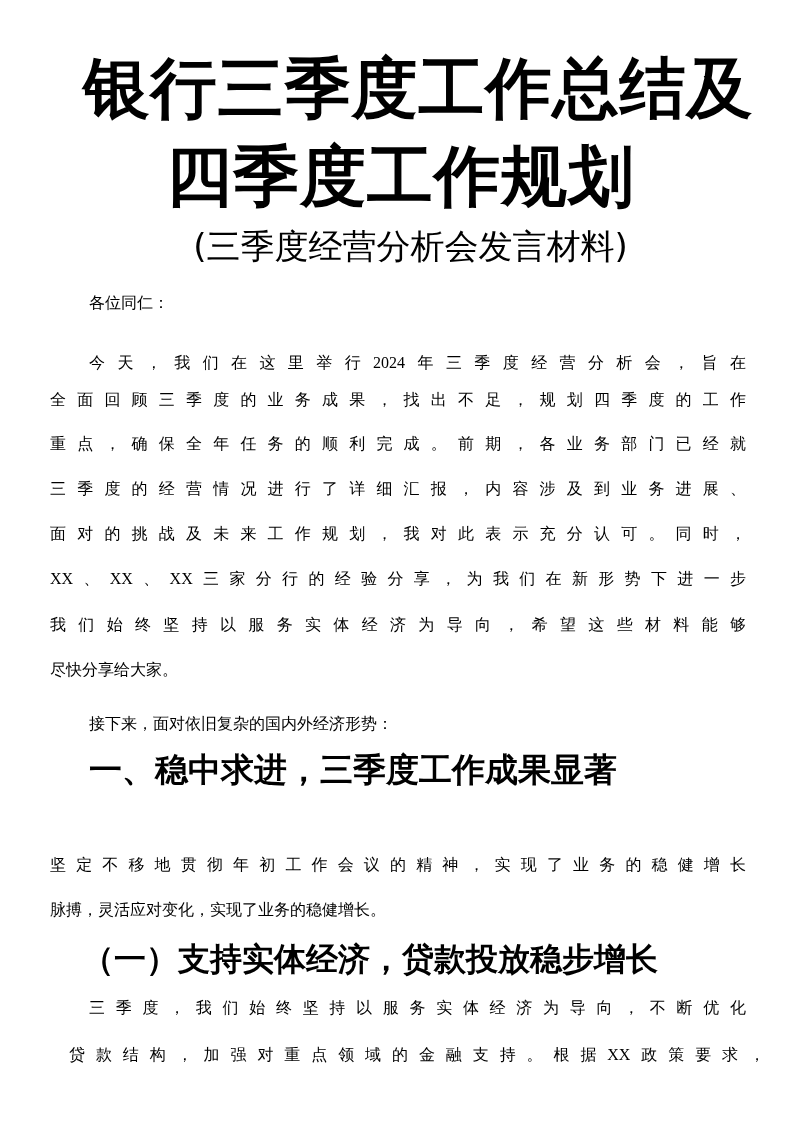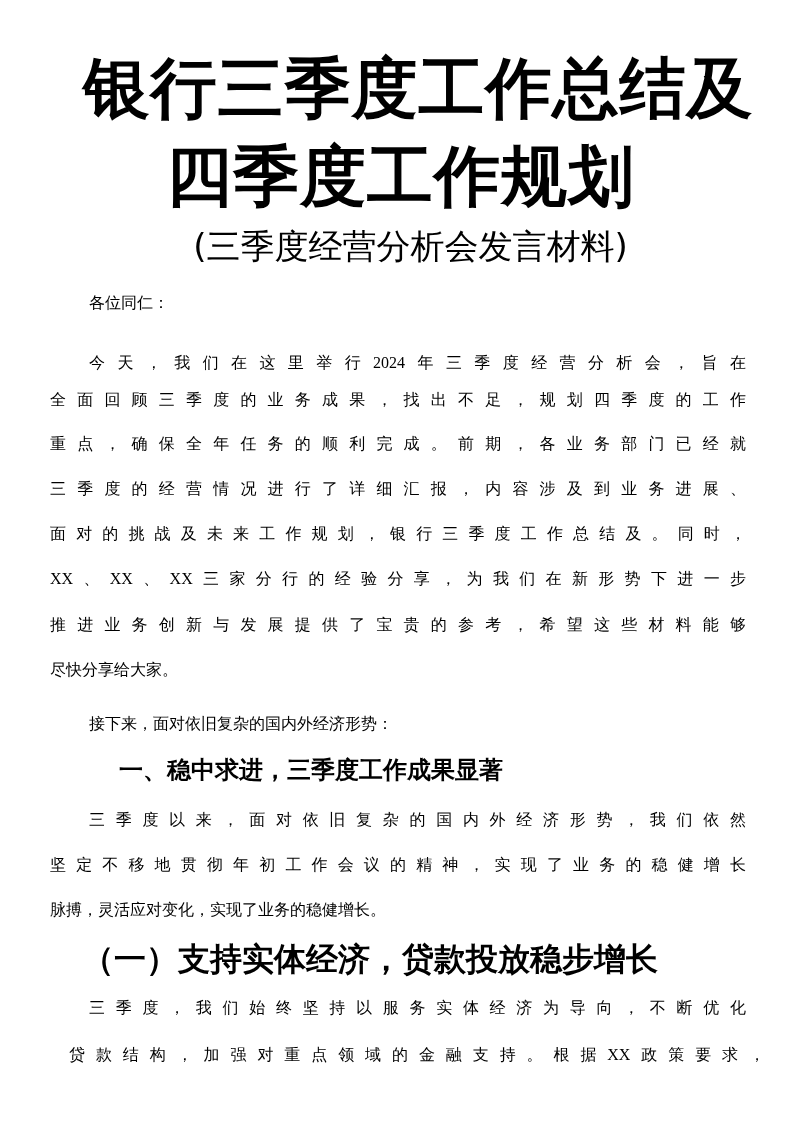--- a/index.html
+++ b/index.html
@@ -59,22 +59,21 @@
       text-align-last: justify;
       font-family: Liberation Serif, serif;
       font-weight: normal;
     }
     .line.indent { left: 89px; width: 657px; }
     .line.last { text-align-last: left; }
     .line.heading {
       font-family: "DejaVu Sans", "Liberation Sans", sans-serif;
       font-weight: bold;
       text-align-last: left;
-      font-size: 24px;
-      margin-left: 30px;
+      font-size: 33px;
     }
     .line.subheading {
       left: 82px;
       font-family: "DejaVu Sans", "Liberation Sans", sans-serif;
       font-weight: bold;
       text-align-last: left;
       font-size: 32px;
     }
   </style>
 </head>
@@ -86,30 +85,29 @@
   <div class="title-line title-2">四季度工作规划</div>
 
   <div class="subtitle">(三季度经营分析会发言材料)</div>
 
   <div class="line indent last" style="top:288px;">各位同仁：</div>
 
   <div class="line indent" style="top:348px;">今天，我们在这里举行2024年三季度经营分析会，旨在</div>
   <div class="line" style="top:385px;">全面回顾三季度的业务成果，找出不足，规划四季度的工作</div>
   <div class="line" style="top:429px;">重点，确保全年任务的顺利完成。前期，各业务部门已经就</div>
   <div class="line" style="top:474px;">三季度的经营情况进行了详细汇报，内容涉及到业务进展、</div>
-  <div class="line" style="top:519px;">面对的挑战及未来工作规划，银行三季度工作总结及。同时，</div>
+  <div class="line" style="top:519px;">面对的挑战及未来工作规划，我对此表示充分认可。同时，</div>
   <div class="line" style="top:564px;">XX、XX、XX三家分行的经验分享，为我们在新形势下进一步</div>
-  <div class="line" style="top:610px;">推进业务创新与发展提供了宝贵的参考，希望这些材料能够</div>
+  <div class="line" style="top:610px;">我们始终坚持以服务实体经济为导向，希望这些材料能够</div>
   <div class="line last" style="top:655px;">尽快分享给大家。</div>
 
   <div class="line indent last" style="top:709px;">接下来，面对依旧复杂的国内外经济形势：</div>
 
   <div class="line indent heading" style="top:755px;">一、稳中求进，三季度工作成果显著</div>
 
-  <div class="line indent" style="top:805px;">三季度以来，面对依旧复杂的国内外经济形势，我们依然</div>
   <div class="line" style="top:850px;">坚定不移地贯彻年初工作会议的精神，实现了业务的稳健增长</div>
   <div class="line last" style="top:895px;">脉搏，灵活应对变化，实现了业务的稳健增长。</div>
 
   <div class="line subheading" style="top:944px;">（一）支持实体经济，贷款投放稳步增长</div>
 
   <div class="line indent" style="top:993px;">三季度，我们始终坚持以服务实体经济为导向，不断优化</div>
   <div class="line" style="top:1040px;margin-left:19px;">贷款结构，加强对重点领域的金融支持。根据XX政策要求，</div>
 
 </div>
 

